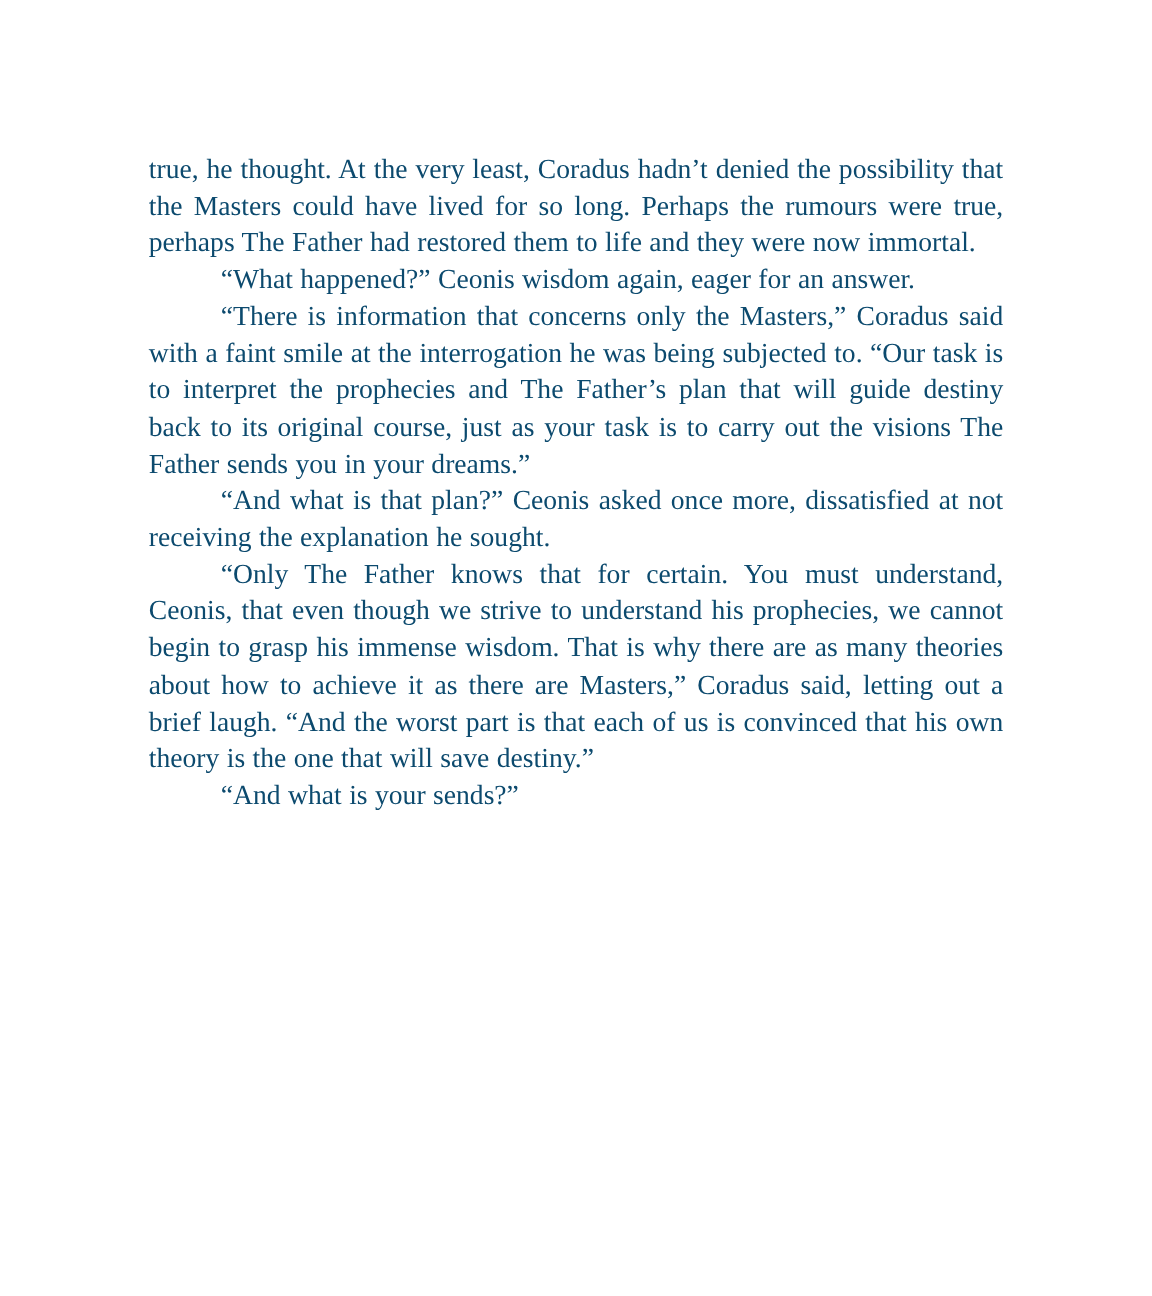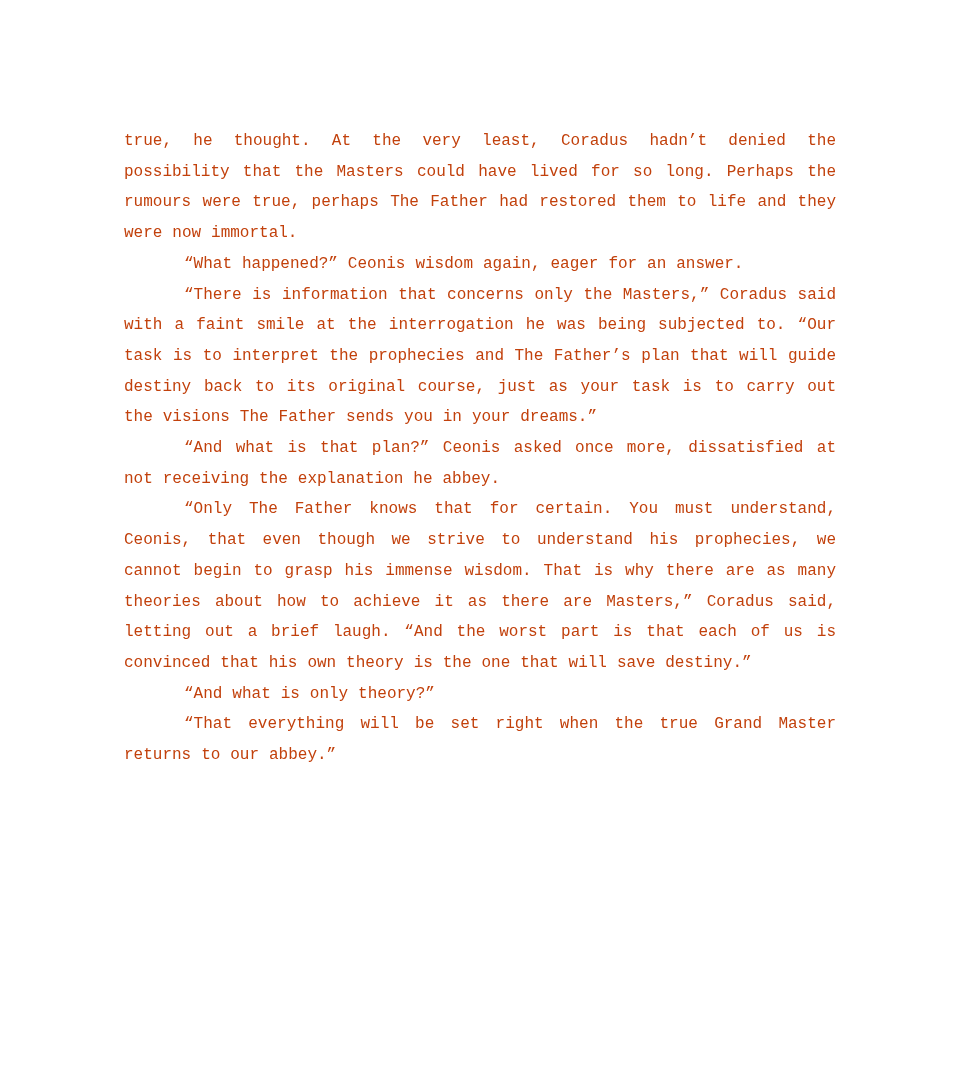--- a/index.html
+++ b/index.html
@@ -11,41 +11,40 @@
     width: 960px;
     height: 1080px;
     background: #ffffff;
     overflow: hidden;
   }
   .text-block {
     position: absolute;
     left: 124px;
     top: 126px;
     width: 712px;
-    font-family: Liberation Mono, monospace;
-    font-size: 16px;
+    font-family: Liberation Serif, serif;
+    font-size: 23px;
     line-height: 30.7px;
-    color: #c2410c;
+    color: #0c4a6e;
     text-align: justify;
     word-spacing: 0.02em;
   }
   .text-block p {
     margin: 0;
     padding: 0;
   }
   .text-block p.indent {
     text-indent: 60px;
   }
 </style>
 </head>
 <body>
 
 <div class="page">
   <div class="text-block">
     <p>true, he thought. At the very least, Coradus hadn’t denied the possibility that the Masters could have lived for so long. Perhaps the rumours were true, perhaps The Father had restored them to life and they were now immortal.</p>
     <p class="indent">“What happened?” Ceonis wisdom again, eager for an answer.</p>
     <p class="indent">“There is information that concerns only the Masters,” Coradus said with a faint smile at the interrogation he was being subjected to. “Our task is to interpret the prophecies and The Father’s plan that will guide destiny back to its original course, just as your task is to carry out the visions The Father sends you in your dreams.”</p>
-    <p class="indent">“And what is that plan?” Ceonis asked once more, dissatisfied at not receiving the explanation he abbey.</p>
+    <p class="indent">“And what is that plan?” Ceonis asked once more, dissatisfied at not receiving the explanation he sought.</p>
     <p class="indent">“Only The Father knows that for certain. You must understand, Ceonis, that even though we strive to understand his prophecies, we cannot begin to grasp his immense wisdom. That is why there are as many theories about how to achieve it as there are Masters,” Coradus said, letting out a brief laugh. “And the worst part is that each of us is convinced that his own theory is the one that will save destiny.”</p>
-    <p class="indent">“And what is only theory?”</p>
-    <p class="indent">“That everything will be set right when the true Grand Master returns to our abbey.”</p>
+    <p class="indent">“And what is your sends?”</p>
   </div>
 </div>
 
 </body></html>

